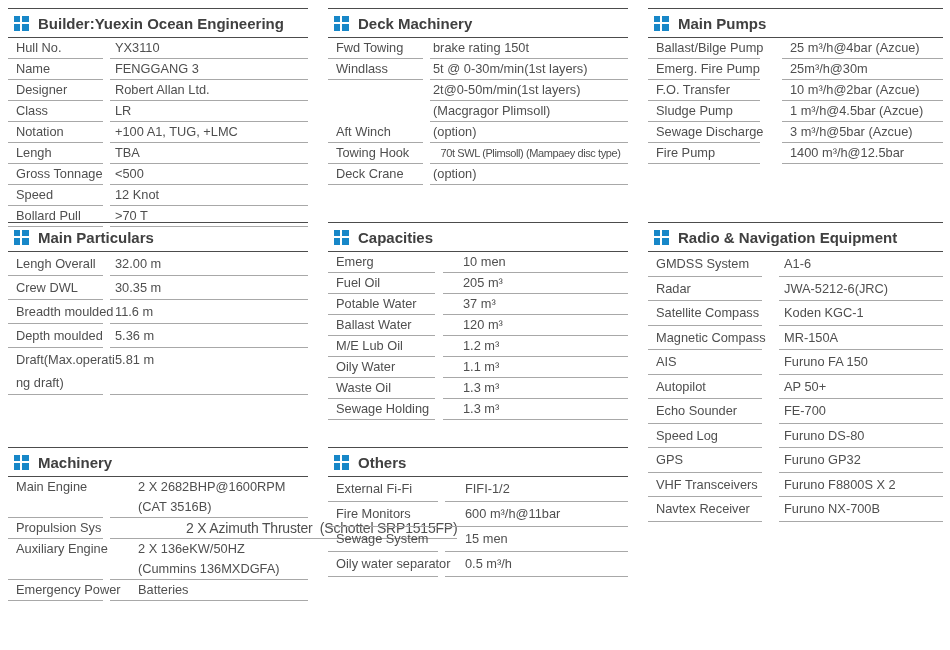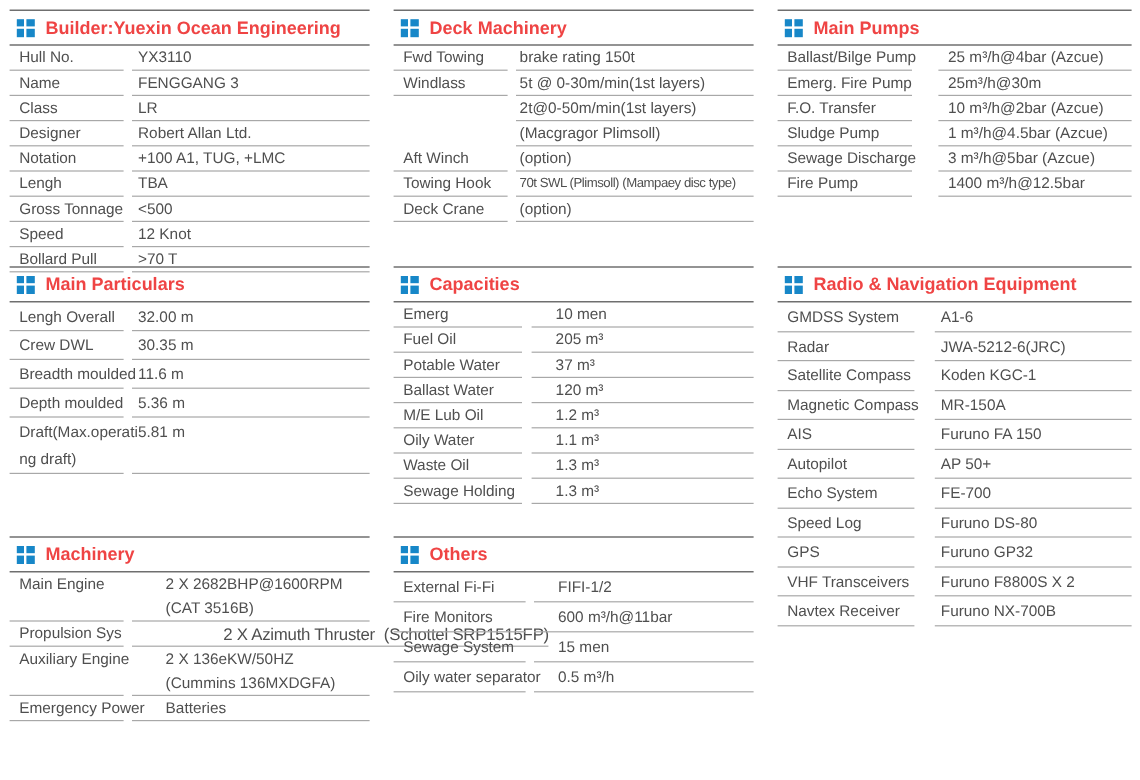--- a/index.html
+++ b/index.html
@@ -9,21 +9,21 @@
     color:#4f4f4f;overflow:hidden;
   }
   .panel{position:absolute;}
   
   .panel-header{
     display:flex;align-items:center;gap:9px;
     border-top:1.5px solid #4c4c4c;border-bottom:1.5px solid #4c4c4c;
     padding:6px 0 5px 6px;
   }
   .panel-header h2{
-    margin:0;font-size:15px;font-weight:bold;color:#ef4444;white-space:nowrap;
+    margin:0;font-size:15px;font-weight:bold;color:#404040;white-space:nowrap;
   }
   .grid-icon{
     display:grid;grid-template-columns:6px 7px;grid-template-rows:6px 7px;gap:2px;
     flex:none;
   }
   .grid-icon i{background:var(--accent,#1787c8);display:block;}
   
   .rows{margin-top:0;}
   .row{display:flex;align-items:stretch;}
   .cell{border-bottom:1px solid #a8a8a8;box-sizing:border-box;overflow:visible;}
@@ -34,21 +34,21 @@
   
   .pos-builder     {left:8px;  top:8px;  width:300px; --rowH:20px; --labelW:95px;  --gap:7px;  --vpad:5px;}
   .pos-deck        {left:328px;top:8px;  width:300px; --rowH:20px; --labelW:95px;  --gap:7px;  --vpad:3px;}
   .pos-pumps       {left:648px;top:8px;  width:295px; --rowH:20px; --labelW:112px; --gap:22px; --vpad:8px;}
   .pos-particulars {left:8px;  top:222px;width:300px; --rowH:23px; --labelW:95px;  --gap:7px;  --vpad:5px;}
   .pos-capacities  {left:328px;top:222px;width:300px; --rowH:20px; --labelW:107px; --gap:8px;  --vpad:20px;}
   .pos-radio       {left:648px;top:222px;width:295px; --rowH:23.5px;--labelW:114px;--gap:17px; --vpad:5px;}
   .pos-machinery   {left:8px;  top:447px;width:300px; --rowH:20px; --labelW:95px;  --gap:7px;  --vpad:28px;}
   .pos-others      {left:328px;top:447px;width:300px; --rowH:24px; --labelW:110px; --gap:7px;  --vpad:20px;}
   
-  .pos-deck .small .line{font-size:11px;letter-spacing:-0.4px;}
+  .pos-deck .small .line{font-size:11px;letter-spacing:-0.4px;text-align:center;}
   .pos-machinery .small .line{font-size:14px;letter-spacing:-0.2px;margin-left:48px;}
 </style>
 </head>
 <body>
 
 <div id="page">
 
   <section class="panel pos-builder">
     <header class="panel-header">
       <span class="grid-icon">
@@ -71,32 +71,32 @@
         <div class="row">
           <div class="cell label">
             <div class="line">Name</div>
           </div>
           <div class="cell value">
             <div class="line">FENGGANG 3</div>
           </div>
         </div>
         <div class="row">
           <div class="cell label">
+            <div class="line">Designer</div>
+          </div>
+          <div class="cell value">
+            <div class="line">Robert Allan Ltd.</div>
+          </div>
+        </div>
+        <div class="row">
+          <div class="cell label">
             <div class="line">Class</div>
           </div>
           <div class="cell value">
             <div class="line">LR</div>
-          </div>
-        </div>
-        <div class="row">
-          <div class="cell label">
-            <div class="line">Designer</div>
-          </div>
-          <div class="cell value">
-            <div class="line">Robert Allan Ltd.</div>
           </div>
         </div>
         <div class="row">
           <div class="cell label">
             <div class="line">Notation</div>
           </div>
           <div class="cell value">
             <div class="line">+100 A1, TUG, +LMC</div>
           </div>
         </div>
@@ -450,21 +450,21 @@
         <div class="row">
           <div class="cell label">
             <div class="line">Autopilot</div>
           </div>
           <div class="cell value">
             <div class="line">AP 50+</div>
           </div>
         </div>
         <div class="row">
           <div class="cell label">
-            <div class="line">Echo System</div>
+            <div class="line">Echo Sounder</div>
           </div>
           <div class="cell value">
             <div class="line">FE-700</div>
           </div>
         </div>
         <div class="row">
           <div class="cell label">
             <div class="line">Speed Log</div>
           </div>
           <div class="cell value">

